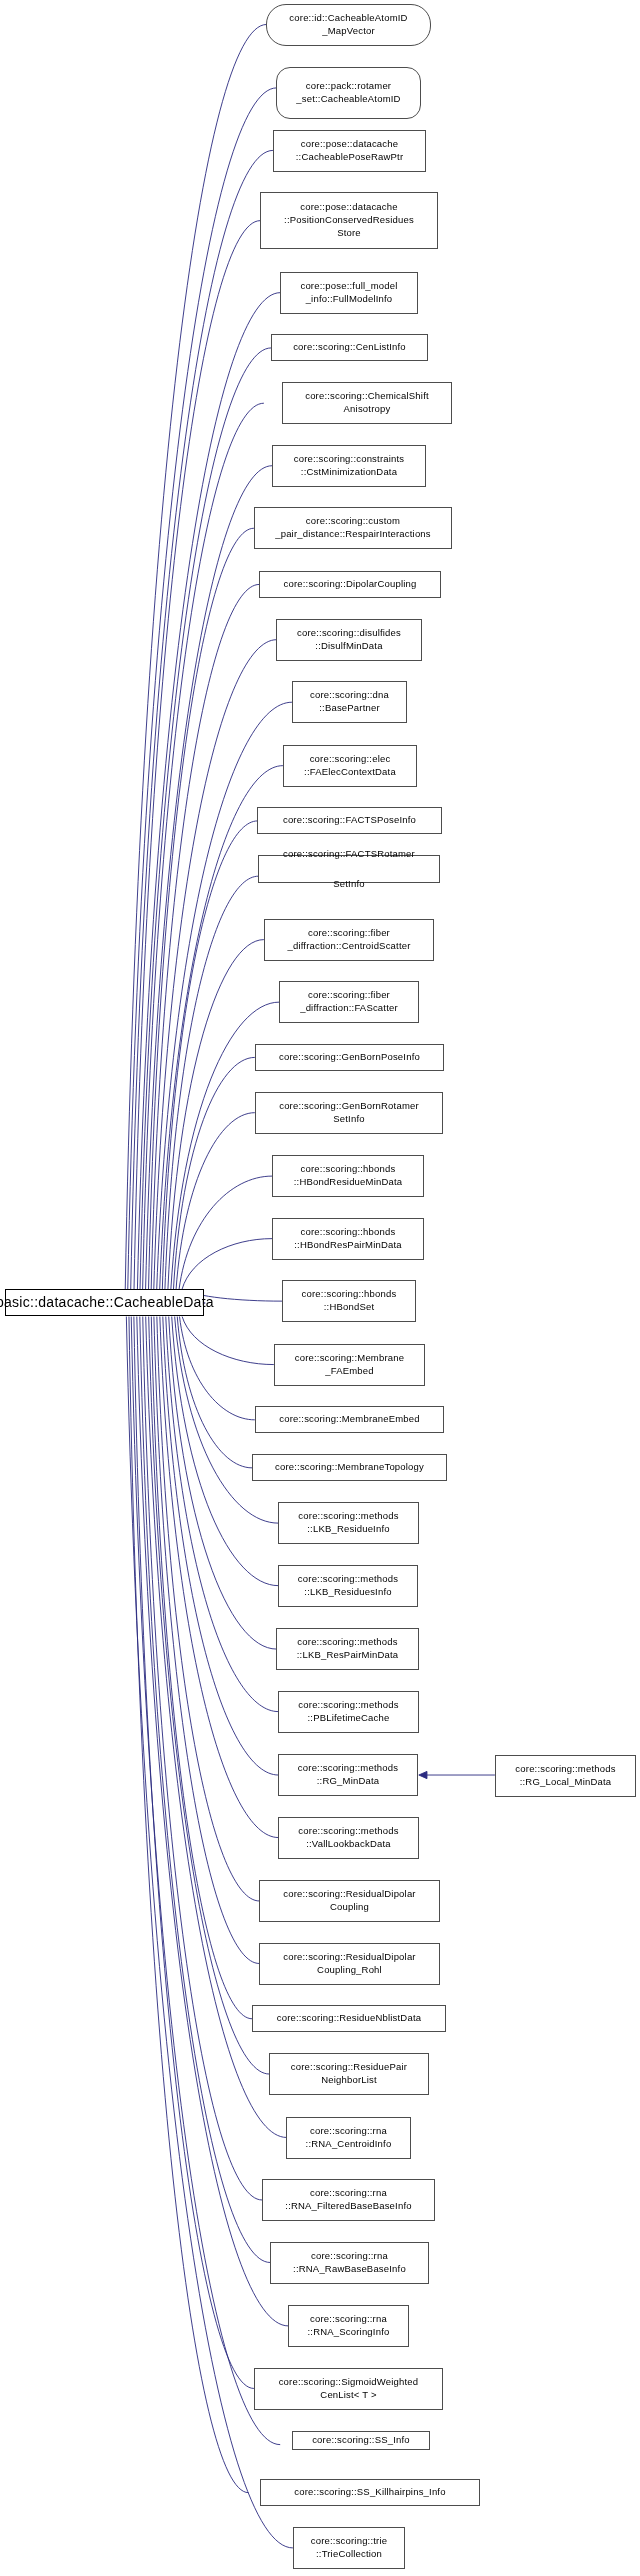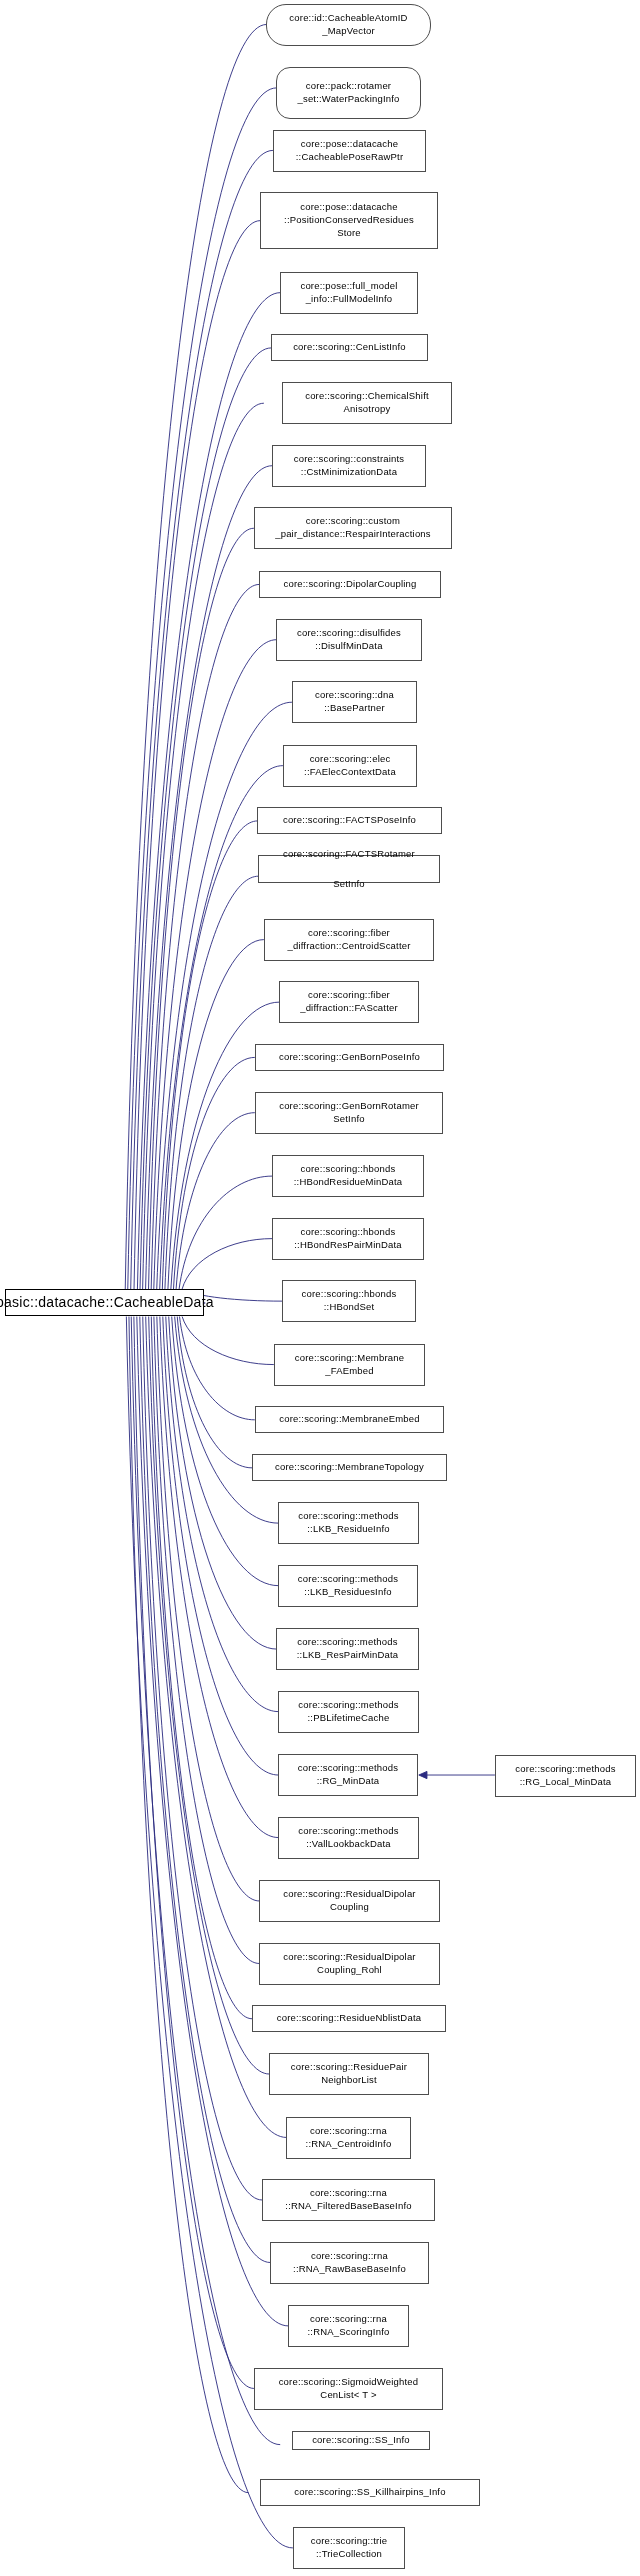--- a/index.html
+++ b/index.html
@@ -129,31 +129,31 @@
       <polygon points="0,0 -10,-4.5 -10,4.5" fill="#2a2a80" transform="translate(163.20000000000002,1452) rotate(97.2)"></polygon>
       <polygon points="0,0 -10,-4.5 -10,4.5" fill="#2a2a80" transform="translate(164.8,1452) rotate(96.6)"></polygon>
       <polygon points="0,0 -10,-4.5 -10,4.5" fill="#2a2a80" transform="translate(166.4,1452) rotate(96)"></polygon>
       <polygon points="0,0 -10,-4.5 -10,4.5" fill="#2a2a80" transform="translate(204,1451) rotate(150)"></polygon>
       <polygon points="0,0 -10,-4.5 -10,4.5" fill="#2a2a80" transform="translate(177.6,1451) rotate(135)"></polygon>
       <polygon points="0,0 -10,-4.5 -10,4.5" fill="#2a2a80" transform="translate(227,1438) rotate(0)"></polygon>
     </svg>
   <div id="nodes">
       <div class="node root" style="left: 5.4px; top: 1289px; width: 199px; height: 27px;"><span class="ln">basic::datacache::CacheableData</span></div>
       <div class="node" style="left: 266px; top: 3.6px; width: 165px; height: 42px; border-radius: 20px;"><span class="ln">core::id::CacheableAtomID</span><span class="ln">_MapVector</span></div>
-      <div class="node" style="left: 276px; top: 67px; width: 145px; height: 52px; border-radius: 14px;"><span class="ln">core::pack::rotamer</span><span class="ln">_set::WaterPackingInfo</span></div>
+      <div class="node" style="left: 276px; top: 67px; width: 145px; height: 52px; border-radius: 14px;"><span class="ln">core::pack::rotamer</span><span class="ln">_set::CacheableAtomID</span></div>
       <div class="node" style="left: 273px; top: 130px; width: 153px; height: 42px;"><span class="ln">core::pose::datacache</span><span class="ln">::CacheablePoseRawPtr</span></div>
       <div class="node" style="left: 260px; top: 192px; width: 178px; height: 57px;"><span class="ln">core::pose::datacache</span><span class="ln">::PositionConservedResidues</span><span class="ln">Store</span></div>
       <div class="node" style="left: 280px; top: 272px; width: 138px; height: 42px;"><span class="ln">core::pose::full_model</span><span class="ln">_info::FullModelInfo</span></div>
       <div class="node" style="left: 271px; top: 334px; width: 157px; height: 27px;"><span class="ln">core::scoring::CenListInfo</span></div>
       <div class="node" style="left: 264px; top: 382px; width: 170px; height: 42px; margin-left: 18px;"><span class="ln">core::scoring::ChemicalShift</span><span class="ln">Anisotropy</span></div>
       <div class="node" style="left: 272px; top: 445px; width: 154px; height: 42px; align-items: center;"><span class="ln">core::scoring::constraints</span><span class="ln">::CstMinimizationData</span></div>
       <div class="node" style="left: 254px; top: 507px; width: 198px; height: 42px;"><span class="ln">core::scoring::custom</span><span class="ln">_pair_distance::RespairInteractions</span></div>
       <div class="node" style="left: 259px; top: 571px; width: 182px; height: 27px;"><span class="ln">core::scoring::DipolarCoupling</span></div>
       <div class="node" style="left: 276px; top: 619px; width: 146px; height: 42px;"><span class="ln">core::scoring::disulfides</span><span class="ln">::DisulfMinData</span></div>
-      <div class="node" style="left: 292px; top: 681px; width: 125px; height: 42px;"><span class="ln">core::scoring::dna</span><span class="ln">::BasePartner</span></div>
+      <div class="node" style="left: 292px; top: 681px; width: 115px; height: 42px;"><span class="ln">core::scoring::dna</span><span class="ln">::BasePartner</span></div>
       <div class="node" style="left: 283px; top: 745px; width: 134px; height: 42px;"><span class="ln">core::scoring::elec</span><span class="ln">::FAElecContextData</span></div>
       <div class="node" style="left: 257px; top: 807px; width: 185px; height: 27px;"><span class="ln">core::scoring::FACTSPoseInfo</span></div>
       <div class="node" style="left: 258px; top: 855px; width: 182px; height: 28px; gap: 17px;"><span class="ln">core::scoring::FACTSRotamer</span><span class="ln">SetInfo</span></div>
       <div class="node" style="left: 264px; top: 919px; width: 170px; height: 42px;"><span class="ln">core::scoring::fiber</span><span class="ln">_diffraction::CentroidScatter</span></div>
       <div class="node" style="left: 279px; top: 981px; width: 140px; height: 42px;"><span class="ln">core::scoring::fiber</span><span class="ln">_diffraction::FAScatter</span></div>
       <div class="node" style="left: 255px; top: 1044px; width: 189px; height: 27px;"><span class="ln">core::scoring::GenBornPoseInfo</span></div>
       <div class="node" style="left: 255px; top: 1092px; width: 188px; height: 42px;"><span class="ln">core::scoring::GenBornRotamer</span><span class="ln">SetInfo</span></div>
       <div class="node" style="left: 272px; top: 1155px; width: 152px; height: 42px;"><span class="ln">core::scoring::hbonds</span><span class="ln">::HBondResidueMinData</span></div>
       <div class="node" style="left: 272px; top: 1218px; width: 152px; height: 42px;"><span class="ln">core::scoring::hbonds</span><span class="ln">::HBondResPairMinData</span></div>
       <div class="node" style="left: 282px; top: 1280px; width: 134px; height: 42px;"><span class="ln">core::scoring::hbonds</span><span class="ln">::HBondSet</span></div>

